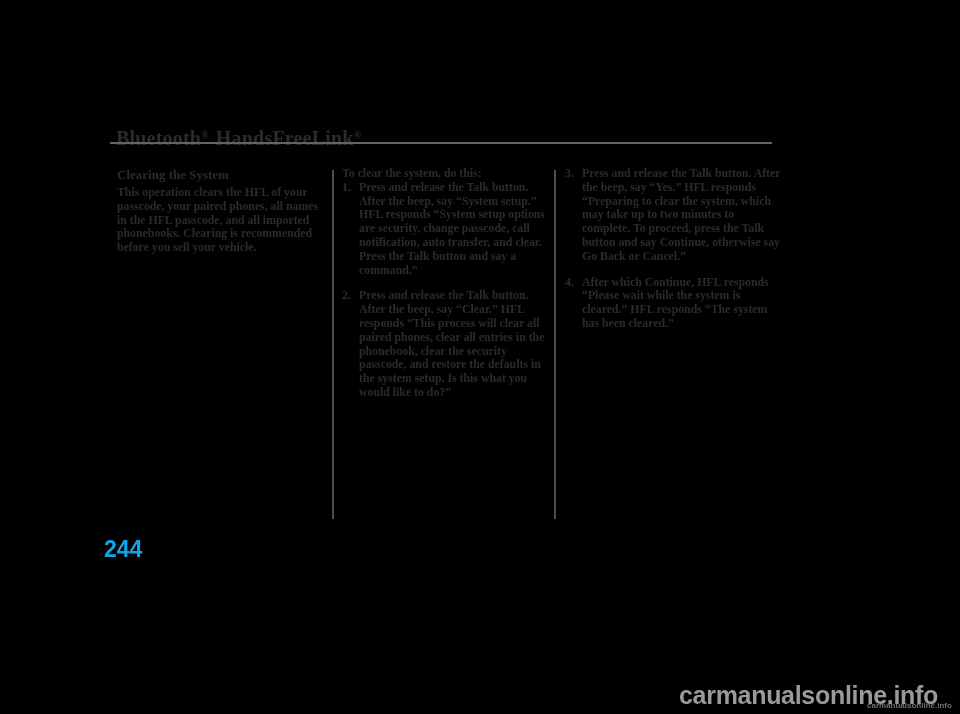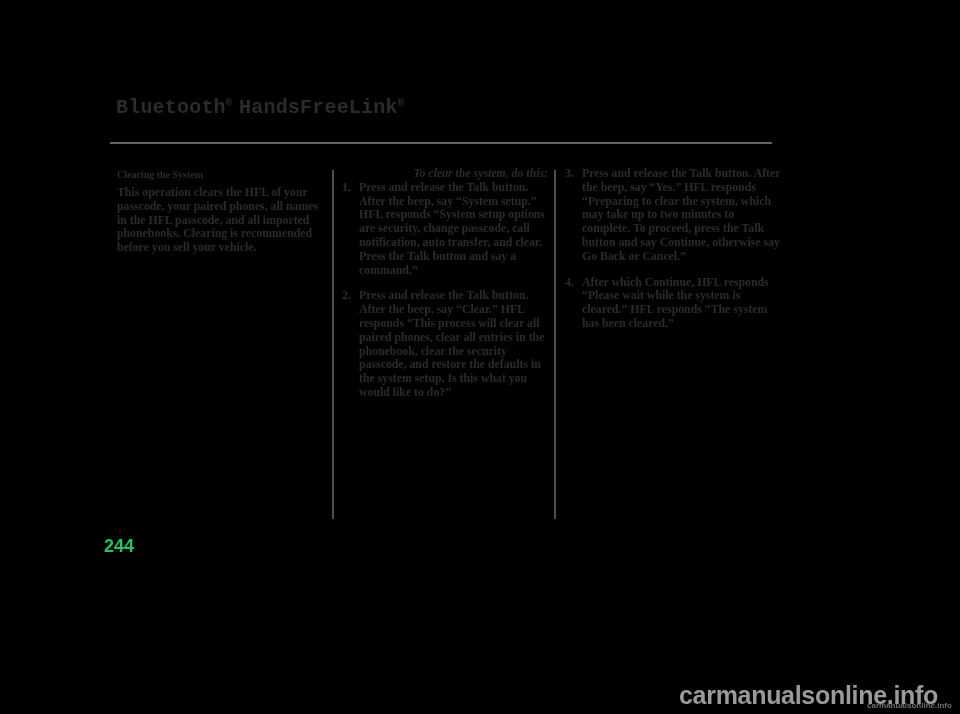--- a/index.html
+++ b/index.html
@@ -3,56 +3,56 @@
 <meta charset="utf-8">
 <style>
   html,body{margin:0;padding:0;background:#000;}
   .screen{
     position:relative;width:960px;height:714px;overflow:hidden;
     background:#000;
     font-family:"Liberation Serif","DejaVu Serif",serif;
   }
   
   .page-title{
-    position:absolute;left:116px;top:96px;
+    position:absolute;left:116px;top:127px;
     font-size:20px;font-weight:bold;color:#2b2b2b;
-    letter-spacing:.2px;white-space:nowrap;font-family:Liberation Mono, monospace;
+    letter-spacing:.2px;white-space:nowrap;
   }
   .page-title .reg{
     font-size:10px;position:relative;top:-7px;font-weight:bold;
   }
   .page-title .word2{margin-left:7px;}
   .title-rule{
     position:absolute;left:110px;top:142px;width:662px;height:2px;
     background:#646464;
   }
   
   .col{
     position:absolute;top:167px;
     color:#2b2b2b;font-weight:bold;
     font-size:11.8px;line-height:13.8px;
     text-align:left;
   }
   .col-left{left:117px;width:210px;}
   .col-middle{left:342px;width:206px;}
   .col-right{left:565px;width:216px;}
-  .section-heading{font-size:10px;line-height:16px;margin-bottom:3px;}
-  .intro{font-style:italic;text-align:right;}
+  .section-heading{font-size:13px;line-height:16px;margin-bottom:3px;}
+  .intro{}
   .list-item{position:relative;padding-left:17px;margin:0 0 12px 0;}
   .list-item .num{position:absolute;left:0;top:0;}
   .divider{
     position:absolute;top:170px;width:2px;height:349px;background:#4e4e4e;
   }
   .divider-1{left:332px;}
   .divider-2{left:554px;}
   
   .page-number{
     position:absolute;left:104px;top:536px;
     font-family:"Liberation Sans","DejaVu Sans",sans-serif;
-    font-size:18px;font-weight:bold;color:#22c55e;
+    font-size:23px;font-weight:bold;color:#0ea5e9;
   }
   .wm-large{
     position:absolute;left:679px;top:681px;
     font-family:"Liberation Sans","DejaVu Sans",sans-serif;
     font-size:25px;font-weight:bold;letter-spacing:-.3px;
     color:#9a9a9a;white-space:nowrap;
   }
   .wm-small{
     position:absolute;left:867px;top:701px;
     font-family:"Liberation Sans","DejaVu Sans",sans-serif;

